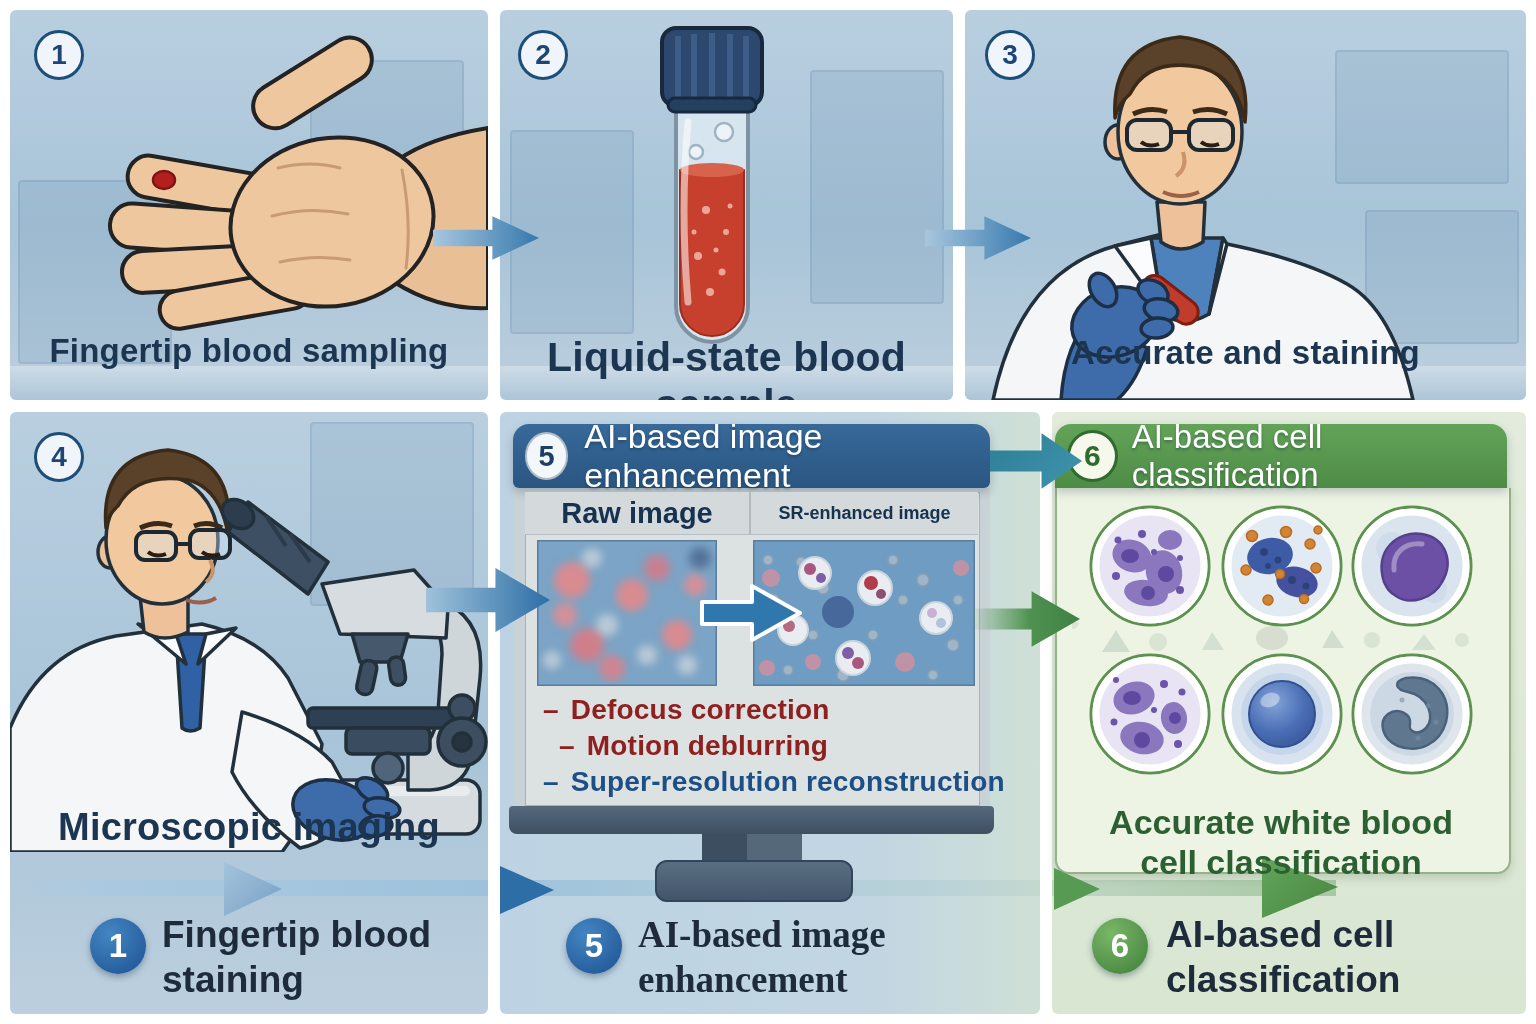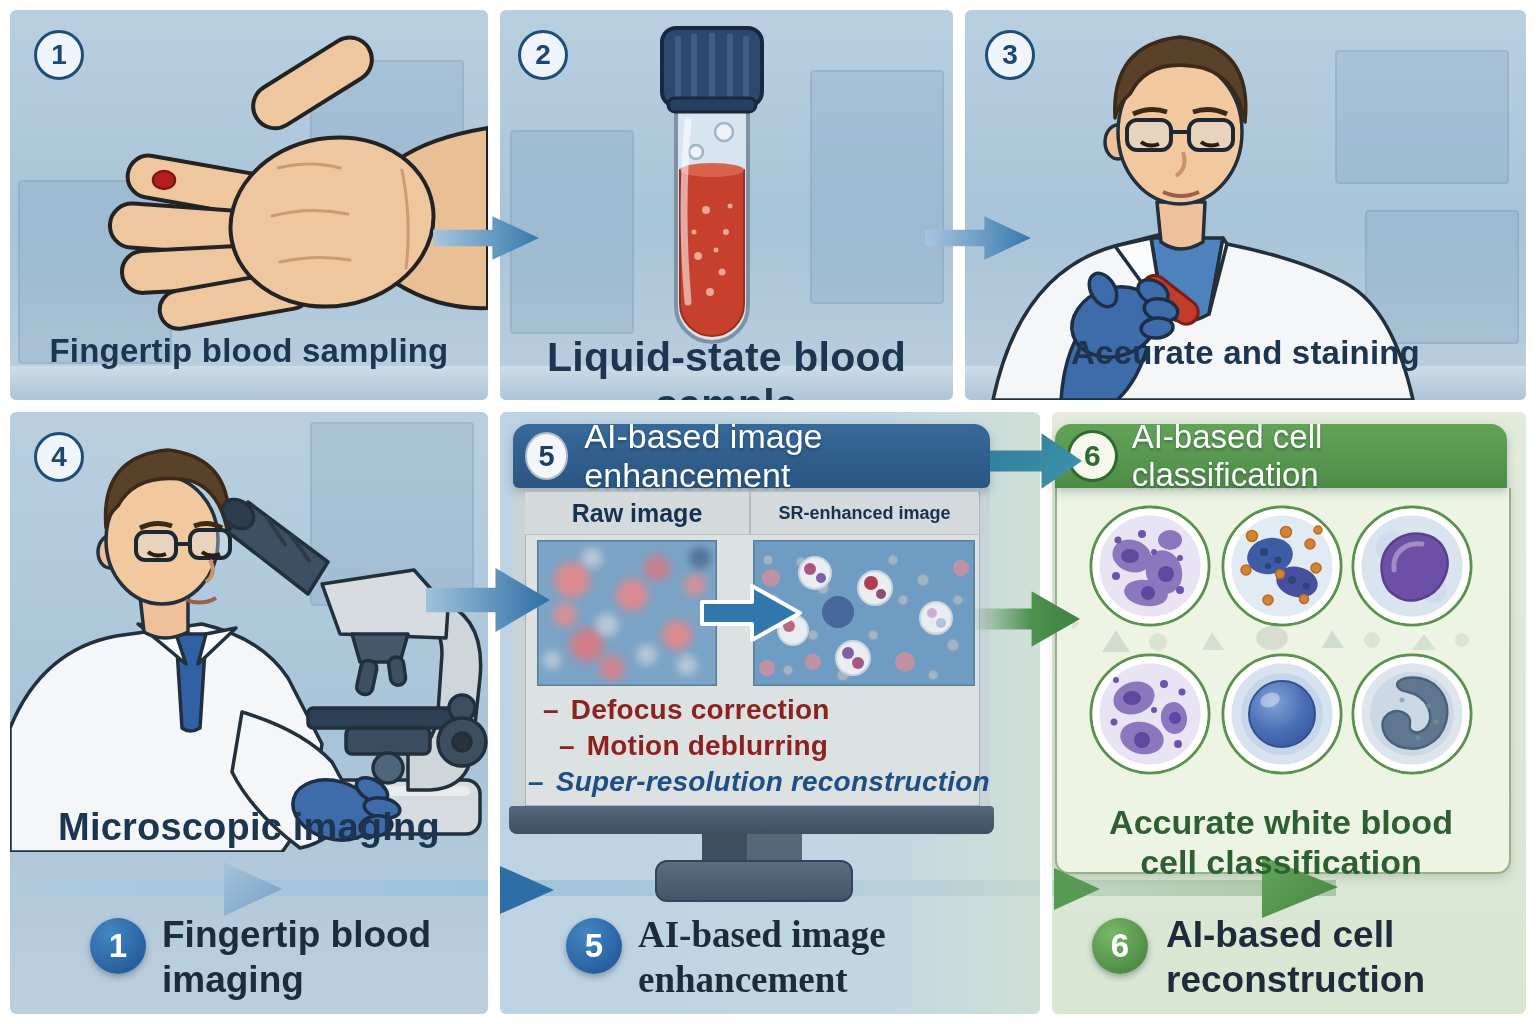--- a/index.html
+++ b/index.html
@@ -27,21 +27,21 @@
   .hdr-badge{border-radius:50%;display:flex;align-items:center;justify-content:center;font-weight:700;}
   .hdr-title{color:#ffffff;font-weight:400;text-shadow:0 2px 3px rgba(10,30,50,.35);}
   
   .flow-arrow{position:absolute;z-index:7;
     clip-path:polygon(0% 34%,56% 34%,56% 8%,100% 50%,56% 92%,56% 66%,0% 66%);}
   .tri{position:absolute;z-index:5;clip-path:polygon(0% 0%,100% 50%,0% 100%);}
   .band{position:absolute;height:16px;top:880px;z-index:3;}
   
   .screen-frame{position:absolute;background:#c9d2d6;z-index:5;border-radius:0 0 4px 4px;}
   .screen-inner{position:absolute;background:#dce1e2;border:1px solid #a7b1b6;z-index:5;}
-  .img-label{font-weight:700;color:#16324f;font-size:25px;display:flex;align-items:center;justify-content:center;height:100%;}
+  .img-label{font-weight:700;color:#16324f;font-size:29px;display:flex;align-items:center;justify-content:center;height:100%;}
   .bullet-row{position:absolute;font-size:28px;font-weight:700;letter-spacing:.2px;z-index:6;}
   .b-red{color:#8e2020;}
   .b-blue{color:#1d4f86;}
   .dash{margin-right:12px;}
   .bezel{position:absolute;background:linear-gradient(180deg,#55687c,#3e4f61);border-radius:4px 4px 8px 8px;z-index:6;}
   .neck{position:absolute;background:linear-gradient(90deg,#3c4e60 45%,#556879 45%);z-index:6;}
   .mbase{position:absolute;background:linear-gradient(180deg,#5a6e81,#42556a);border:2px solid #33455a;border-radius:12px;z-index:6;}
   
   .green-card{position:absolute;background:#edf4e4;border:2px solid #97b189;border-top:none;
               border-radius:0 0 14px 14px;z-index:4;
@@ -326,21 +326,21 @@
   <svg class="abs" style="left:700px;top:578px;z-index:7;" width="104" height="70" viewBox="0 0 104 70">
     <path d="M2 24 H52 V8 L100 35 L52 62 V46 H2 Z" fill="#2f77ad" stroke="#ffffff" stroke-width="4" stroke-linejoin="round"></path>
   </svg>
 
   <div class="bullet-row b-red" style="left:543px;top:694px;">
     <span class="dash">–</span><span>Defocus correction</span>
   </div>
   <div class="bullet-row b-red" style="left:543px;top:730px;margin-left:16px;">
     <span class="dash">–</span><span>Motion deblurring</span>
   </div>
-  <div class="bullet-row b-blue" style="left:528px;top:766px;font-style:italic;">
+  <div class="bullet-row b-blue" style="left:543px;top:766px;">
     <span class="dash">–</span><span>Super-resolution reconstruction</span>
   </div>
 
   <div class="bezel" style="left:509px;top:806px;width:485px;height:28px;"></div>
   <div class="neck" style="left:702px;top:834px;width:100px;height:34px;"></div>
   <div class="mbase" style="left:655px;top:860px;width:194px;height:38px;"></div>
 
   <div class="hdr hdr-green" style="left:1055px;top:424px;width:452px;height:64px;">
     <div class="hdr-badge" style="width:46px;height:46px;margin-left:12px;background:#f6f8ec;border:3px solid #2f6b2f;color:#2f6b2f;font-size:30px;">
       <span>6</span>
@@ -483,32 +483,32 @@
   <div class="tri" style="left:224px;top:862px;width:58px;height:54px;background:linear-gradient(135deg,#a5c4dc,#769fc4);"></div>
   <div class="tri" style="left:500px;top:866px;width:54px;height:48px;background:#2d6ea6;"></div>
   <div class="tri" style="left:1054px;top:868px;width:46px;height:42px;background:#579a53;"></div>
   <div class="tri" style="left:1262px;top:856px;width:76px;height:62px;background:linear-gradient(135deg,#63a65c,#47853f);"></div>
 
   <div class="bottom-badge bb-blue" style="left:90px;top:918px;">
     <span>1</span>
   </div>
   <div class="bottom-text" style="left:162px;top:912px;">
     <div>Fingertip blood</div>
-    <div>imaging</div>
+    <div>staining</div>
   </div>
 
   <div class="bottom-badge bb-blue" style="left:566px;top:918px;">
     <span>5</span>
   </div>
   <div class="bottom-text" style="left:638px;top:912px;font-family:Liberation Serif, serif;">
     <div>AI-based image</div>
     <div>enhancement</div>
   </div>
 
   <div class="bottom-badge bb-green" style="left:1092px;top:918px;">
     <span>6</span>
   </div>
   <div class="bottom-text" style="left:1166px;top:912px;">
     <div>AI-based cell</div>
-    <div>reconstruction</div>
+    <div>classification</div>
   </div>
 
 </div>
 
 </body></html>

